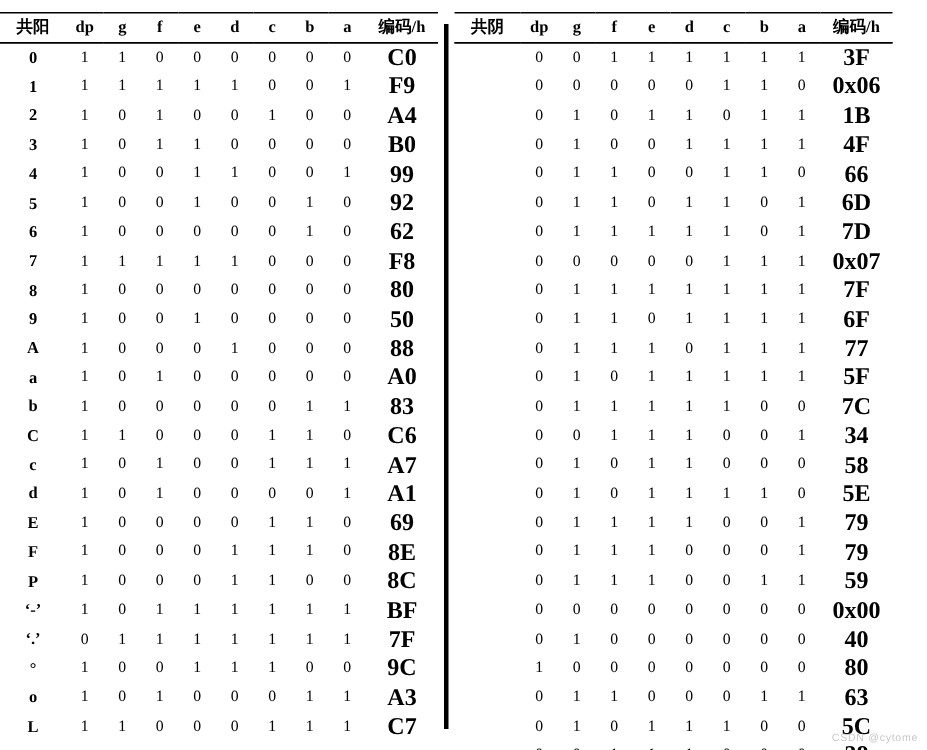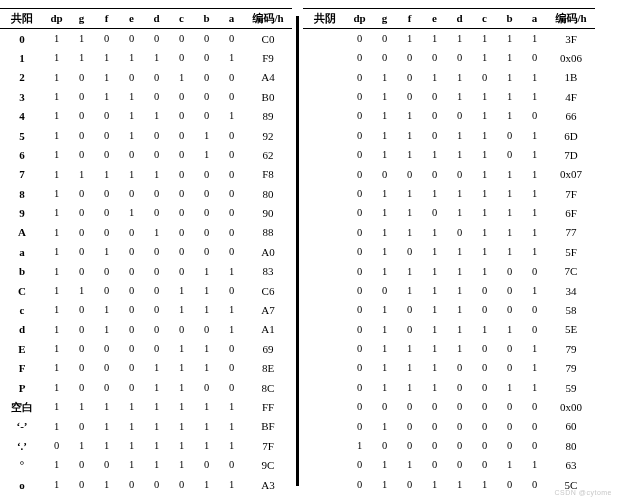--- a/index.html
+++ b/index.html
@@ -60,22 +60,22 @@
   .c-bit   { width: 25px; }
   .c-code  { width: 48px; }
   .c-first-r { width: 44px; }
   .c-code-r  { width: 48px; }
 
   table.code-table tbody td.first-cell {
     font-weight: bold;
     font-size: 11px;
   }
   table.code-table tbody td.code-cell {
-    font-weight: normal;
-    font-size: 11px;
+    font-weight: bold;
+    font-size: 16px;
   }
   table.code-table tbody td.bit-cell {
     font-size: 10.5px;
   }
   .watermark {
     position: absolute;
     right: 6px;
     bottom: 4px;
     font-family: "Liberation Sans", sans-serif;
     font-size: 7px;
@@ -156,21 +156,21 @@
           <tr>
             <td class="first-cell c-first">4</td>
             <td class="bit-cell c-bit">1</td>
             <td class="bit-cell c-bit">0</td>
             <td class="bit-cell c-bit">0</td>
             <td class="bit-cell c-bit">1</td>
             <td class="bit-cell c-bit">1</td>
             <td class="bit-cell c-bit">0</td>
             <td class="bit-cell c-bit">0</td>
             <td class="bit-cell c-bit">1</td>
-            <td class="code-cell c-code">89</td>
+            <td class="code-cell c-code">99</td>
           </tr>
           <tr>
             <td class="first-cell c-first">5</td>
             <td class="bit-cell c-bit">1</td>
             <td class="bit-cell c-bit">0</td>
             <td class="bit-cell c-bit">0</td>
             <td class="bit-cell c-bit">1</td>
             <td class="bit-cell c-bit">0</td>
             <td class="bit-cell c-bit">0</td>
             <td class="bit-cell c-bit">1</td>
@@ -216,21 +216,21 @@
           <tr>
             <td class="first-cell c-first">9</td>
             <td class="bit-cell c-bit">1</td>
             <td class="bit-cell c-bit">0</td>
             <td class="bit-cell c-bit">0</td>
             <td class="bit-cell c-bit">1</td>
             <td class="bit-cell c-bit">0</td>
             <td class="bit-cell c-bit">0</td>
             <td class="bit-cell c-bit">0</td>
             <td class="bit-cell c-bit">0</td>
-            <td class="code-cell c-code">90</td>
+            <td class="code-cell c-code">50</td>
           </tr>
           <tr>
             <td class="first-cell c-first">A</td>
             <td class="bit-cell c-bit">1</td>
             <td class="bit-cell c-bit">0</td>
             <td class="bit-cell c-bit">0</td>
             <td class="bit-cell c-bit">0</td>
             <td class="bit-cell c-bit">1</td>
             <td class="bit-cell c-bit">0</td>
             <td class="bit-cell c-bit">0</td>
@@ -325,32 +325,20 @@
             <td class="first-cell c-first">P</td>
             <td class="bit-cell c-bit">1</td>
             <td class="bit-cell c-bit">0</td>
             <td class="bit-cell c-bit">0</td>
             <td class="bit-cell c-bit">0</td>
             <td class="bit-cell c-bit">1</td>
             <td class="bit-cell c-bit">1</td>
             <td class="bit-cell c-bit">0</td>
             <td class="bit-cell c-bit">0</td>
             <td class="code-cell c-code">8C</td>
-          </tr>
-          <tr>
-            <td class="first-cell c-first">空白</td>
-            <td class="bit-cell c-bit">1</td>
-            <td class="bit-cell c-bit">1</td>
-            <td class="bit-cell c-bit">1</td>
-            <td class="bit-cell c-bit">1</td>
-            <td class="bit-cell c-bit">1</td>
-            <td class="bit-cell c-bit">1</td>
-            <td class="bit-cell c-bit">1</td>
-            <td class="bit-cell c-bit">1</td>
-            <td class="code-cell c-code">FF</td>
           </tr>
           <tr>
             <td class="first-cell c-first">‘-’</td>
             <td class="bit-cell c-bit">1</td>
             <td class="bit-cell c-bit">0</td>
             <td class="bit-cell c-bit">1</td>
             <td class="bit-cell c-bit">1</td>
             <td class="bit-cell c-bit">1</td>
             <td class="bit-cell c-bit">1</td>
             <td class="bit-cell c-bit">1</td>
@@ -671,21 +659,21 @@
           <tr>
             <td class="first-cell c-first-r"></td>
             <td class="bit-cell c-bit">0</td>
             <td class="bit-cell c-bit">1</td>
             <td class="bit-cell c-bit">0</td>
             <td class="bit-cell c-bit">0</td>
             <td class="bit-cell c-bit">0</td>
             <td class="bit-cell c-bit">0</td>
             <td class="bit-cell c-bit">0</td>
             <td class="bit-cell c-bit">0</td>
-            <td class="code-cell c-code-r">60</td>
+            <td class="code-cell c-code-r">40</td>
           </tr>
           <tr>
             <td class="first-cell c-first-r"></td>
             <td class="bit-cell c-bit">1</td>
             <td class="bit-cell c-bit">0</td>
             <td class="bit-cell c-bit">0</td>
             <td class="bit-cell c-bit">0</td>
             <td class="bit-cell c-bit">0</td>
             <td class="bit-cell c-bit">0</td>
             <td class="bit-cell c-bit">0</td>

